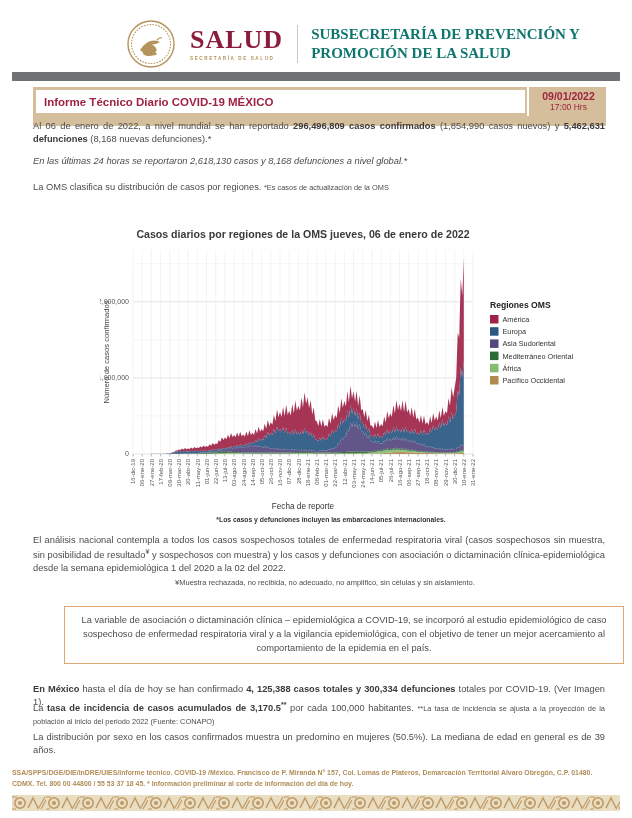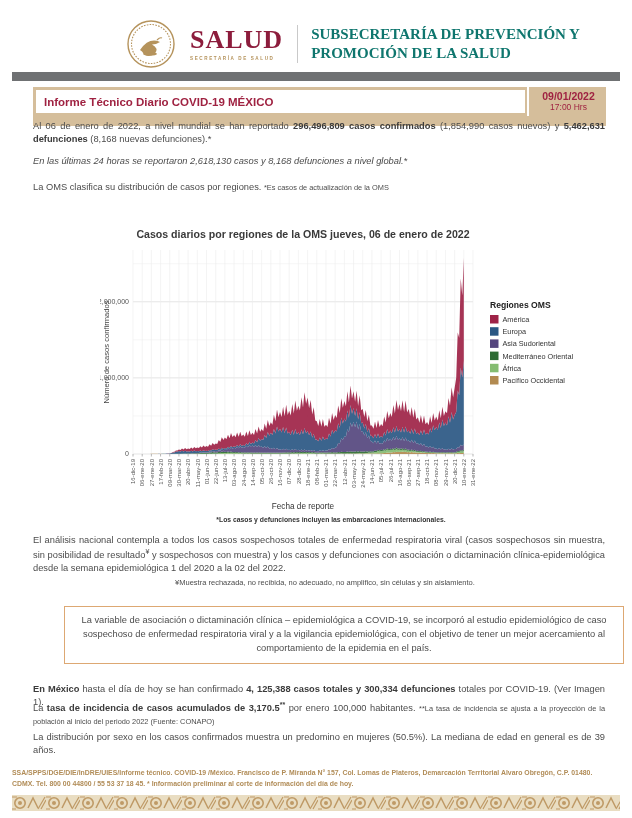--- a/index.html
+++ b/index.html
@@ -236,21 +236,21 @@
     <div class="sub-note">¥Muestra rechazada, no recibida, no adecuado, no amplifico, sin células y sin aislamiento.</div>
   </div>
 
   <div class="box-note">La variable de asociación o dictaminación clínica – epidemiológica a COVID-19, se incorporó al estudio epidemiológico de caso sospechoso de enfermedad respiratoria viral y a la vigilancia epidemiológica, con el objetivo de tener un mejor acercamiento al comportamiento de la epidemia en el país.</div>
 
   <div class="txt" style="top:683px;">
     <p><span class="b">En México</span><span> hasta el día de hoy se han confirmado </span><span class="b">4, 125,388 casos totales y 300,334 defunciones</span><span> totales por COVID-19. (Ver Imagen 1).</span></p>
   </div>
 
   <div class="txt" style="top:700px;">
-    <p><span>La </span><span class="b">tasa de incidencia de casos acumulados de 3,170.5</span><span class="b foot-sym">**</span><span> por enero 100,000 habitantes. </span><span class="small-note">**La tasa de incidencia se ajusta a la proyección de la población al inicio del periodo 2022 (Fuente: CONAPO)</span></p>
+    <p><span>La </span><span class="b">tasa de incidencia de casos acumulados de 3,170.5</span><span class="b foot-sym">**</span><span> por cada 100,000 habitantes. </span><span class="small-note">**La tasa de incidencia se ajusta a la proyección de la población al inicio del periodo 2022 (Fuente: CONAPO)</span></p>
   </div>
 
   <div class="txt" style="top:731px;">
     <p>La distribución por sexo en los casos confirmados muestra un predomino en mujeres (50.5%). La mediana de edad en general es de 39 años.</p>
   </div>
 
   <div class="footer-text">SSA/SPPS/DGE/DIE/InDRE/UIES/Informe técnico. COVID-19 /México. Francisco de P. Miranda N° 157, Col. Lomas de Plateros, Demarcación Territorial Alvaro Obregón, C.P. 01480. CDMX. Tel. 800 00 44800 / 55 53 37 18 45. * Información preliminar al corte de información del día de hoy.</div>
   <svg class="deco-band">
     <defs>
       <pattern id="greca" width="34" height="16" patternUnits="userSpaceOnUse">

